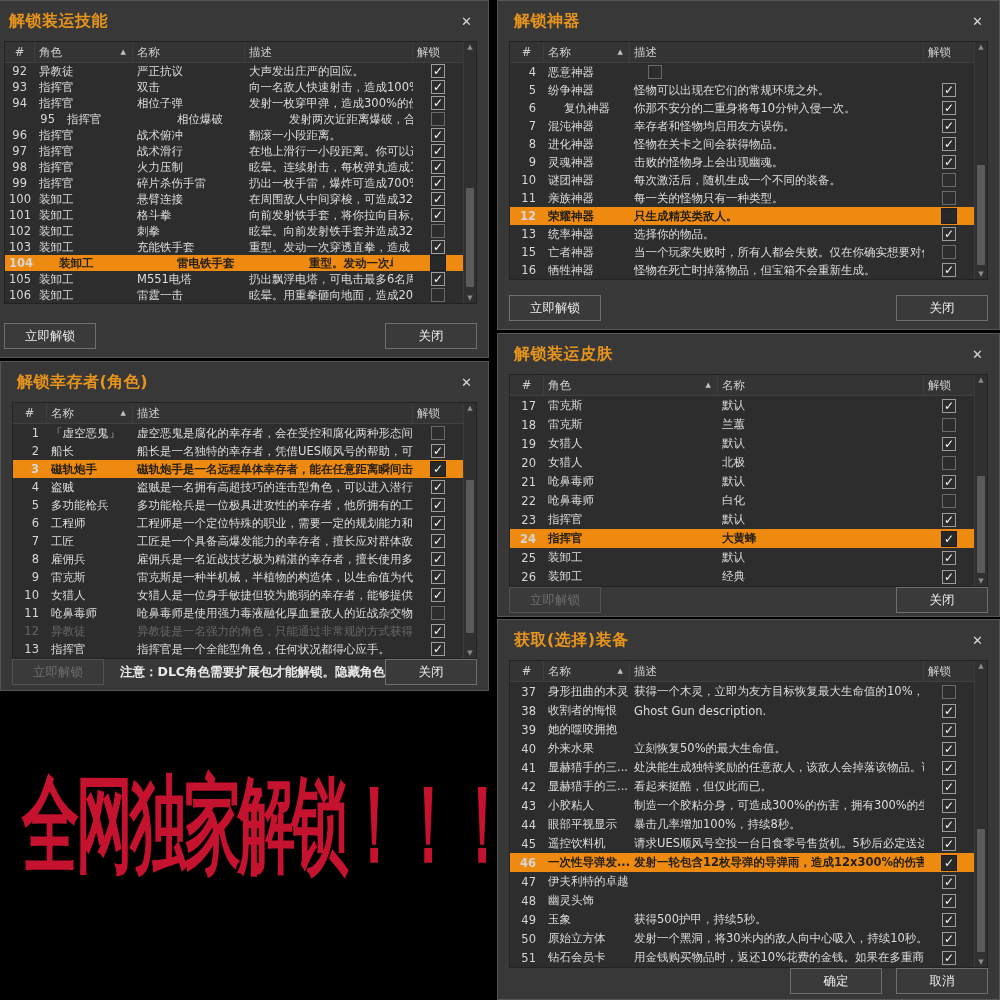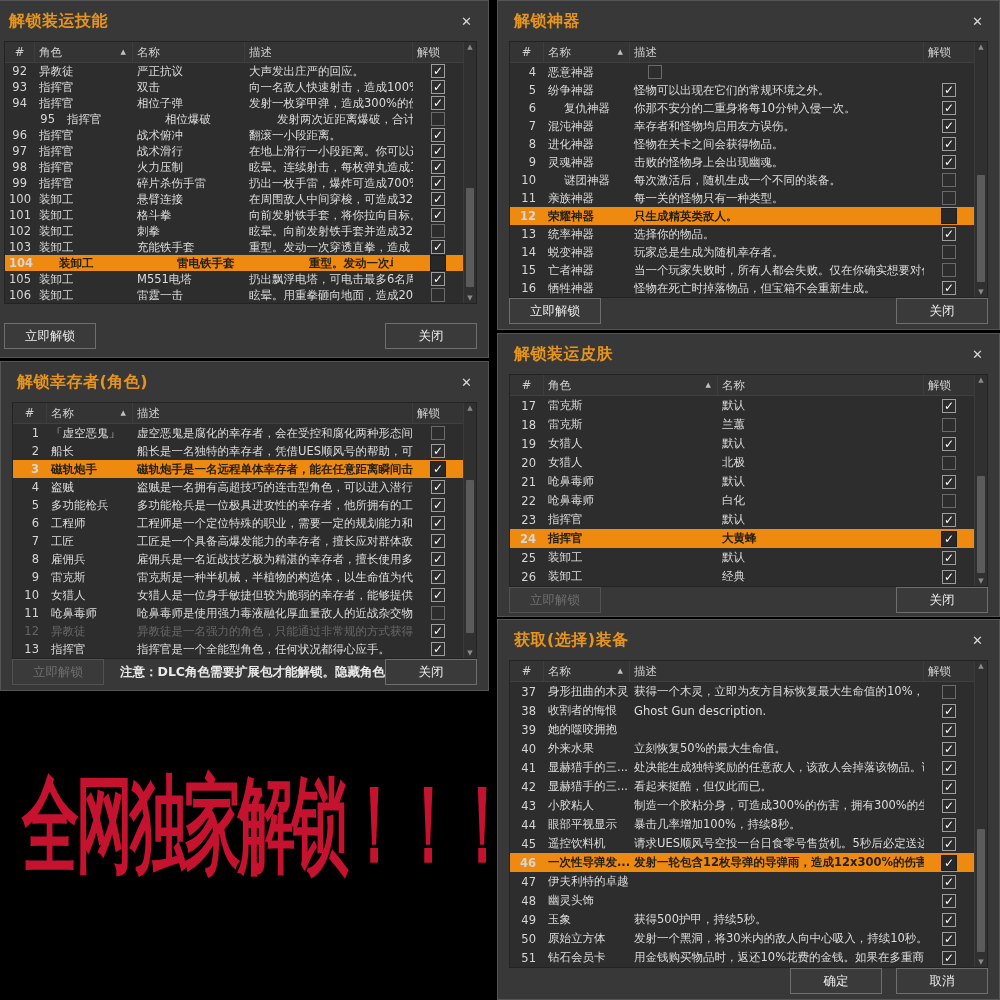--- a/index.html
+++ b/index.html
@@ -119,21 +119,21 @@
             <div class="td " style="width: 98px;">指挥官</div>
             <div class="td " style="width: 112px;">相位子弹</div>
             <div class="td  flex">发射一枚穿甲弹，造成300%的伤害。每次...</div>
             <div class="td unlock" style="flex: 0 0 50px;">
               <span class="checkbox checked">✓</span>
             </div>
           </div>
           <div class="tr" style="height: 16px;">
             <div class="td num" style="width: 30px; margin-left: 28px;">95</div>
             <div class="td " style="width: 98px;">指挥官</div>
-            <div class="td " style="width: 112px;">相位爆破</div>
+            <div class="td " style="width: 112px; margin-left: 12px;">相位爆破</div>
             <div class="td  flex">发射两次近距离爆破，合计造成8x200%的...</div>
             <div class="td unlock" style="flex: 0 0 50px;">
               <span class="checkbox"></span>
             </div>
           </div>
           <div class="tr" style="height: 16px;">
             <div class="td num" style="width: 30px;">96</div>
             <div class="td " style="width: 98px;">指挥官</div>
             <div class="td " style="width: 112px;">战术俯冲</div>
             <div class="td  flex">翻滚一小段距离。</div>
@@ -309,21 +309,21 @@
           <div class="tr" style="height: 18px;">
             <div class="td num" style="width: 34px;">9</div>
             <div class="td " style="width: 86px;">灵魂神器</div>
             <div class="td  flex">击败的怪物身上会出现幽魂。</div>
             <div class="td unlock" style="flex: 0 0 50px;">
               <span class="checkbox checked">✓</span>
             </div>
           </div>
           <div class="tr" style="height: 18px;">
             <div class="td num" style="width: 34px;">10</div>
-            <div class="td " style="width: 86px; text-align: center;">谜团神器</div>
+            <div class="td " style="width: 86px;">谜团神器</div>
             <div class="td  flex">每次激活后，随机生成一个不同的装备。</div>
             <div class="td unlock" style="flex: 0 0 50px;">
               <span class="checkbox"></span>
             </div>
           </div>
           <div class="tr" style="height: 18px;">
             <div class="td num" style="width: 34px;">11</div>
             <div class="td " style="width: 86px;">亲族神器</div>
             <div class="td  flex">每一关的怪物只有一种类型。</div>
             <div class="td unlock" style="flex: 0 0 50px;">
@@ -337,28 +337,20 @@
             <div class="td unlock" style="flex: 0 0 50px;">
               <span class="checkbox"></span>
             </div>
           </div>
           <div class="tr" style="height: 18px;">
             <div class="td num" style="width: 34px;">13</div>
             <div class="td " style="width: 86px;">统率神器</div>
             <div class="td  flex">选择你的物品。</div>
             <div class="td unlock" style="flex: 0 0 50px;">
               <span class="checkbox checked">✓</span>
-            </div>
-          </div>
-          <div class="tr" style="height: 18px;">
-            <div class="td num" style="width: 34px;">14</div>
-            <div class="td " style="width: 86px;">蜕变神器</div>
-            <div class="td  flex">玩家总是生成为随机幸存者。</div>
-            <div class="td unlock" style="flex: 0 0 50px;">
-              <span class="checkbox"></span>
             </div>
           </div>
           <div class="tr" style="height: 18px;">
             <div class="td num" style="width: 34px;">15</div>
             <div class="td " style="width: 86px;">亡者神器</div>
             <div class="td  flex">当一个玩家失败时，所有人都会失败。仅在你确实想要对你的...</div>
             <div class="td unlock" style="flex: 0 0 50px;">
               <span class="checkbox"></span>
             </div>
           </div>

